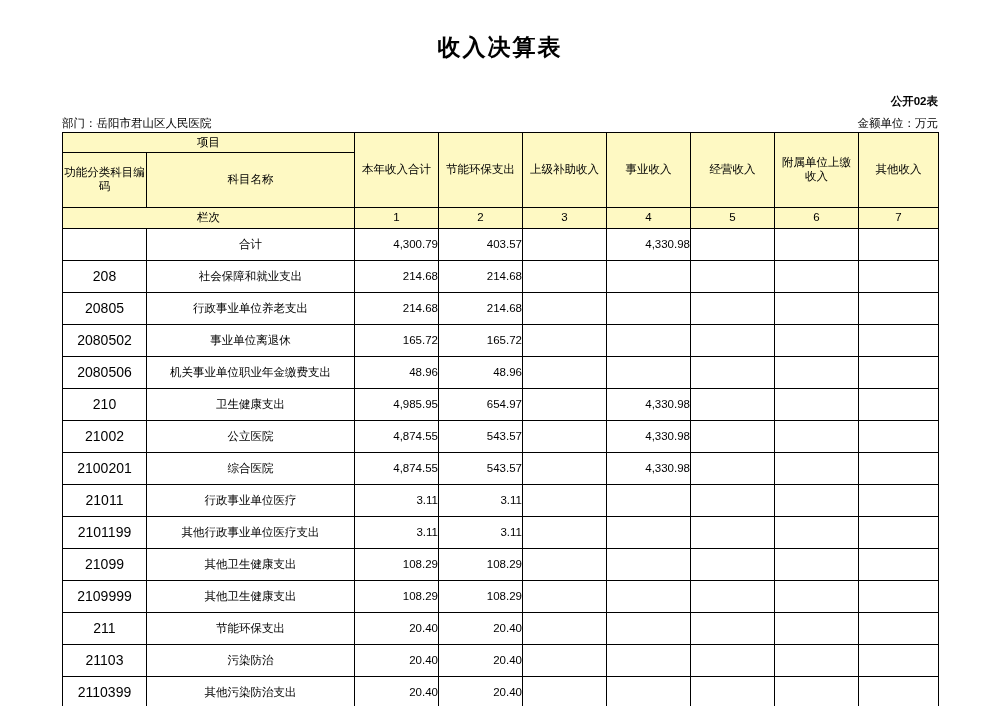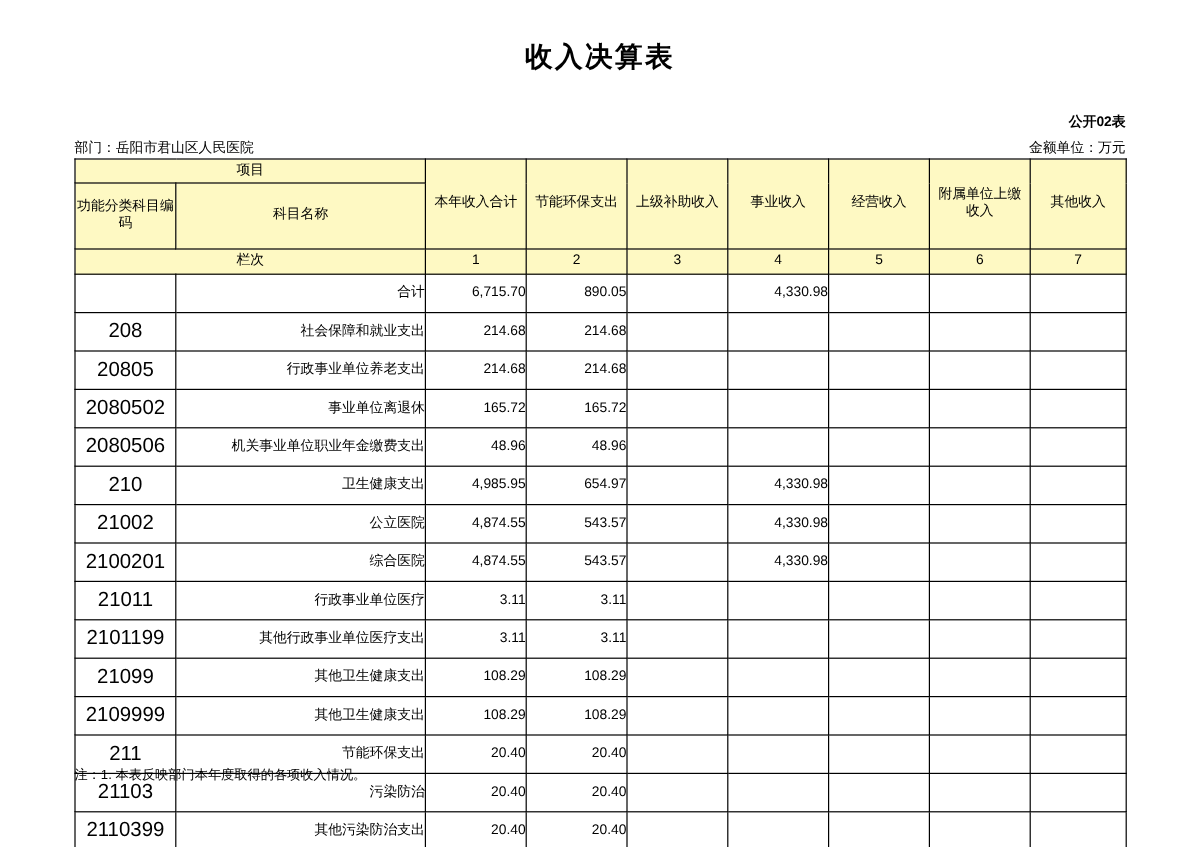--- a/index.html
+++ b/index.html
@@ -81,25 +81,25 @@
     font-size: 11.5px;
     padding: 0 2px;
   }
   .hdr-lan {
     height: 20px;
     font-size: 11.5px;
   }
   td.code {
     text-align: center;
     height: 31px;
-    font-size: 17px;
+    font-size: 14px;
     margin-top: 32px;
   }
   td.name {
-    text-align: right;
+    text-align: center;
     padding-left: 7px;
     height: 31px;
     font-size: 11.5px;
   }
   td.num {
     text-align: right;
     padding-right: 6px;
     height: 31px;
     font-size: 11.5px;
   }
@@ -165,22 +165,22 @@
           <th class="hdr-lan">4</th>
           <th class="hdr-lan">5</th>
           <th class="hdr-lan">6</th>
           <th class="hdr-lan">7</th>
         </tr>
       </thead>
       <tbody>
         <tr>
           <td class="code"></td>
           <td class="name">合计</td>
-          <td class="num">6,715.70</td>
-          <td class="num">890.05</td>
+          <td class="num">4,300.79</td>
+          <td class="num">403.57</td>
           <td class="num"></td>
           <td class="num">4,330.98</td>
           <td class="num"></td>
           <td class="num"></td>
           <td class="num"></td>
         </tr>
         <tr>
           <td class="code">208</td>
           <td class="name">社会保障和就业支出</td>
           <td class="num">214.68</td>
@@ -332,16 +332,15 @@
           <td class="num"></td>
           <td class="num"></td>
           <td class="num"></td>
           <td class="num"></td>
         </tr>
       </tbody>
     </table>
   </div>
 
   <div class="notes">
-    <div>注：1. 本表反映部门本年度取得的各项收入情况。</div>
   </div>
 
 </div>
 
 </body></html>

